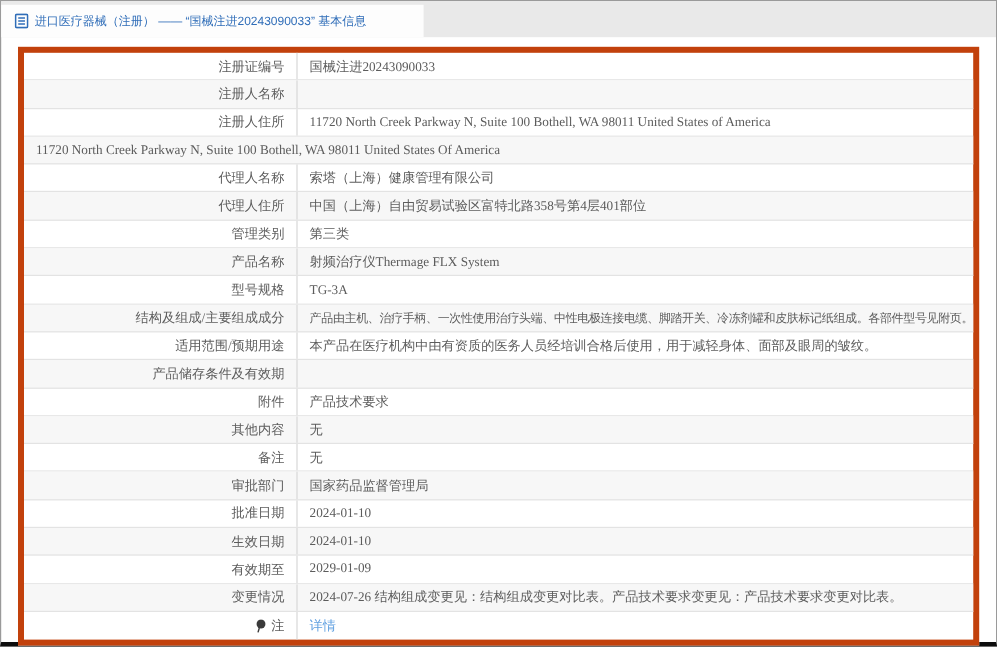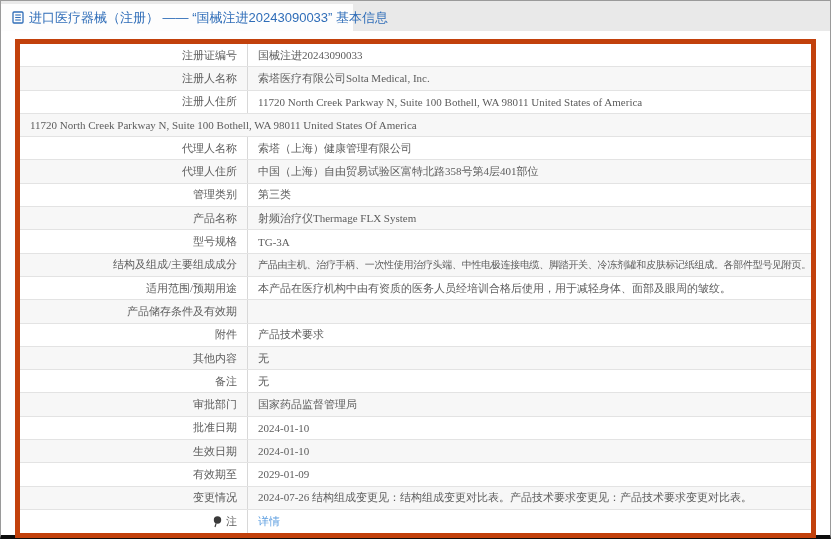--- a/index.html
+++ b/index.html
@@ -29,21 +29,21 @@
     width:352px;
     background:#fdfdfd;
     display:flex;
     align-items:center;
     padding-left:11px;
     gap:5px;
     cursor:default;
   }
   .tab-title{
     color:#2f6db8;
-    font-size:13px;
+    font-size:10px;
     white-space:nowrap;
   }
   .doc-icon{display:inline-flex;align-items:center;}
   
   .content{padding:8px 14px 0 14px;}
   .info-table{
     border:5px solid #c2410c;
     background:#fff;
     font-family:Liberation Serif, serif;
   }
@@ -111,21 +111,20 @@
   </div>
 
   <div class="content">
     <div class="info-table">
         <div class="row">
           <div class="cell-label">注册证编号</div>
           <div class="cell-value">国械注进20243090033</div>
         </div>
         <div class="row">
           <div class="cell-label">注册人名称</div>
-          <div class="cell-value">索塔医疗有限公司Solta Medical, Inc.</div>
         </div>
         <div class="row">
           <div class="cell-label">注册人住所</div>
           <div class="cell-value">11720 North Creek Parkway N, Suite 100 Bothell, WA 98011 United States of America</div>
         </div>
         <div class="row">
           <div class="cell-value">11720 North Creek Parkway N, Suite 100 Bothell, WA 98011 United States Of America</div>
         </div>
         <div class="row">
           <div class="cell-label">代理人名称</div>

